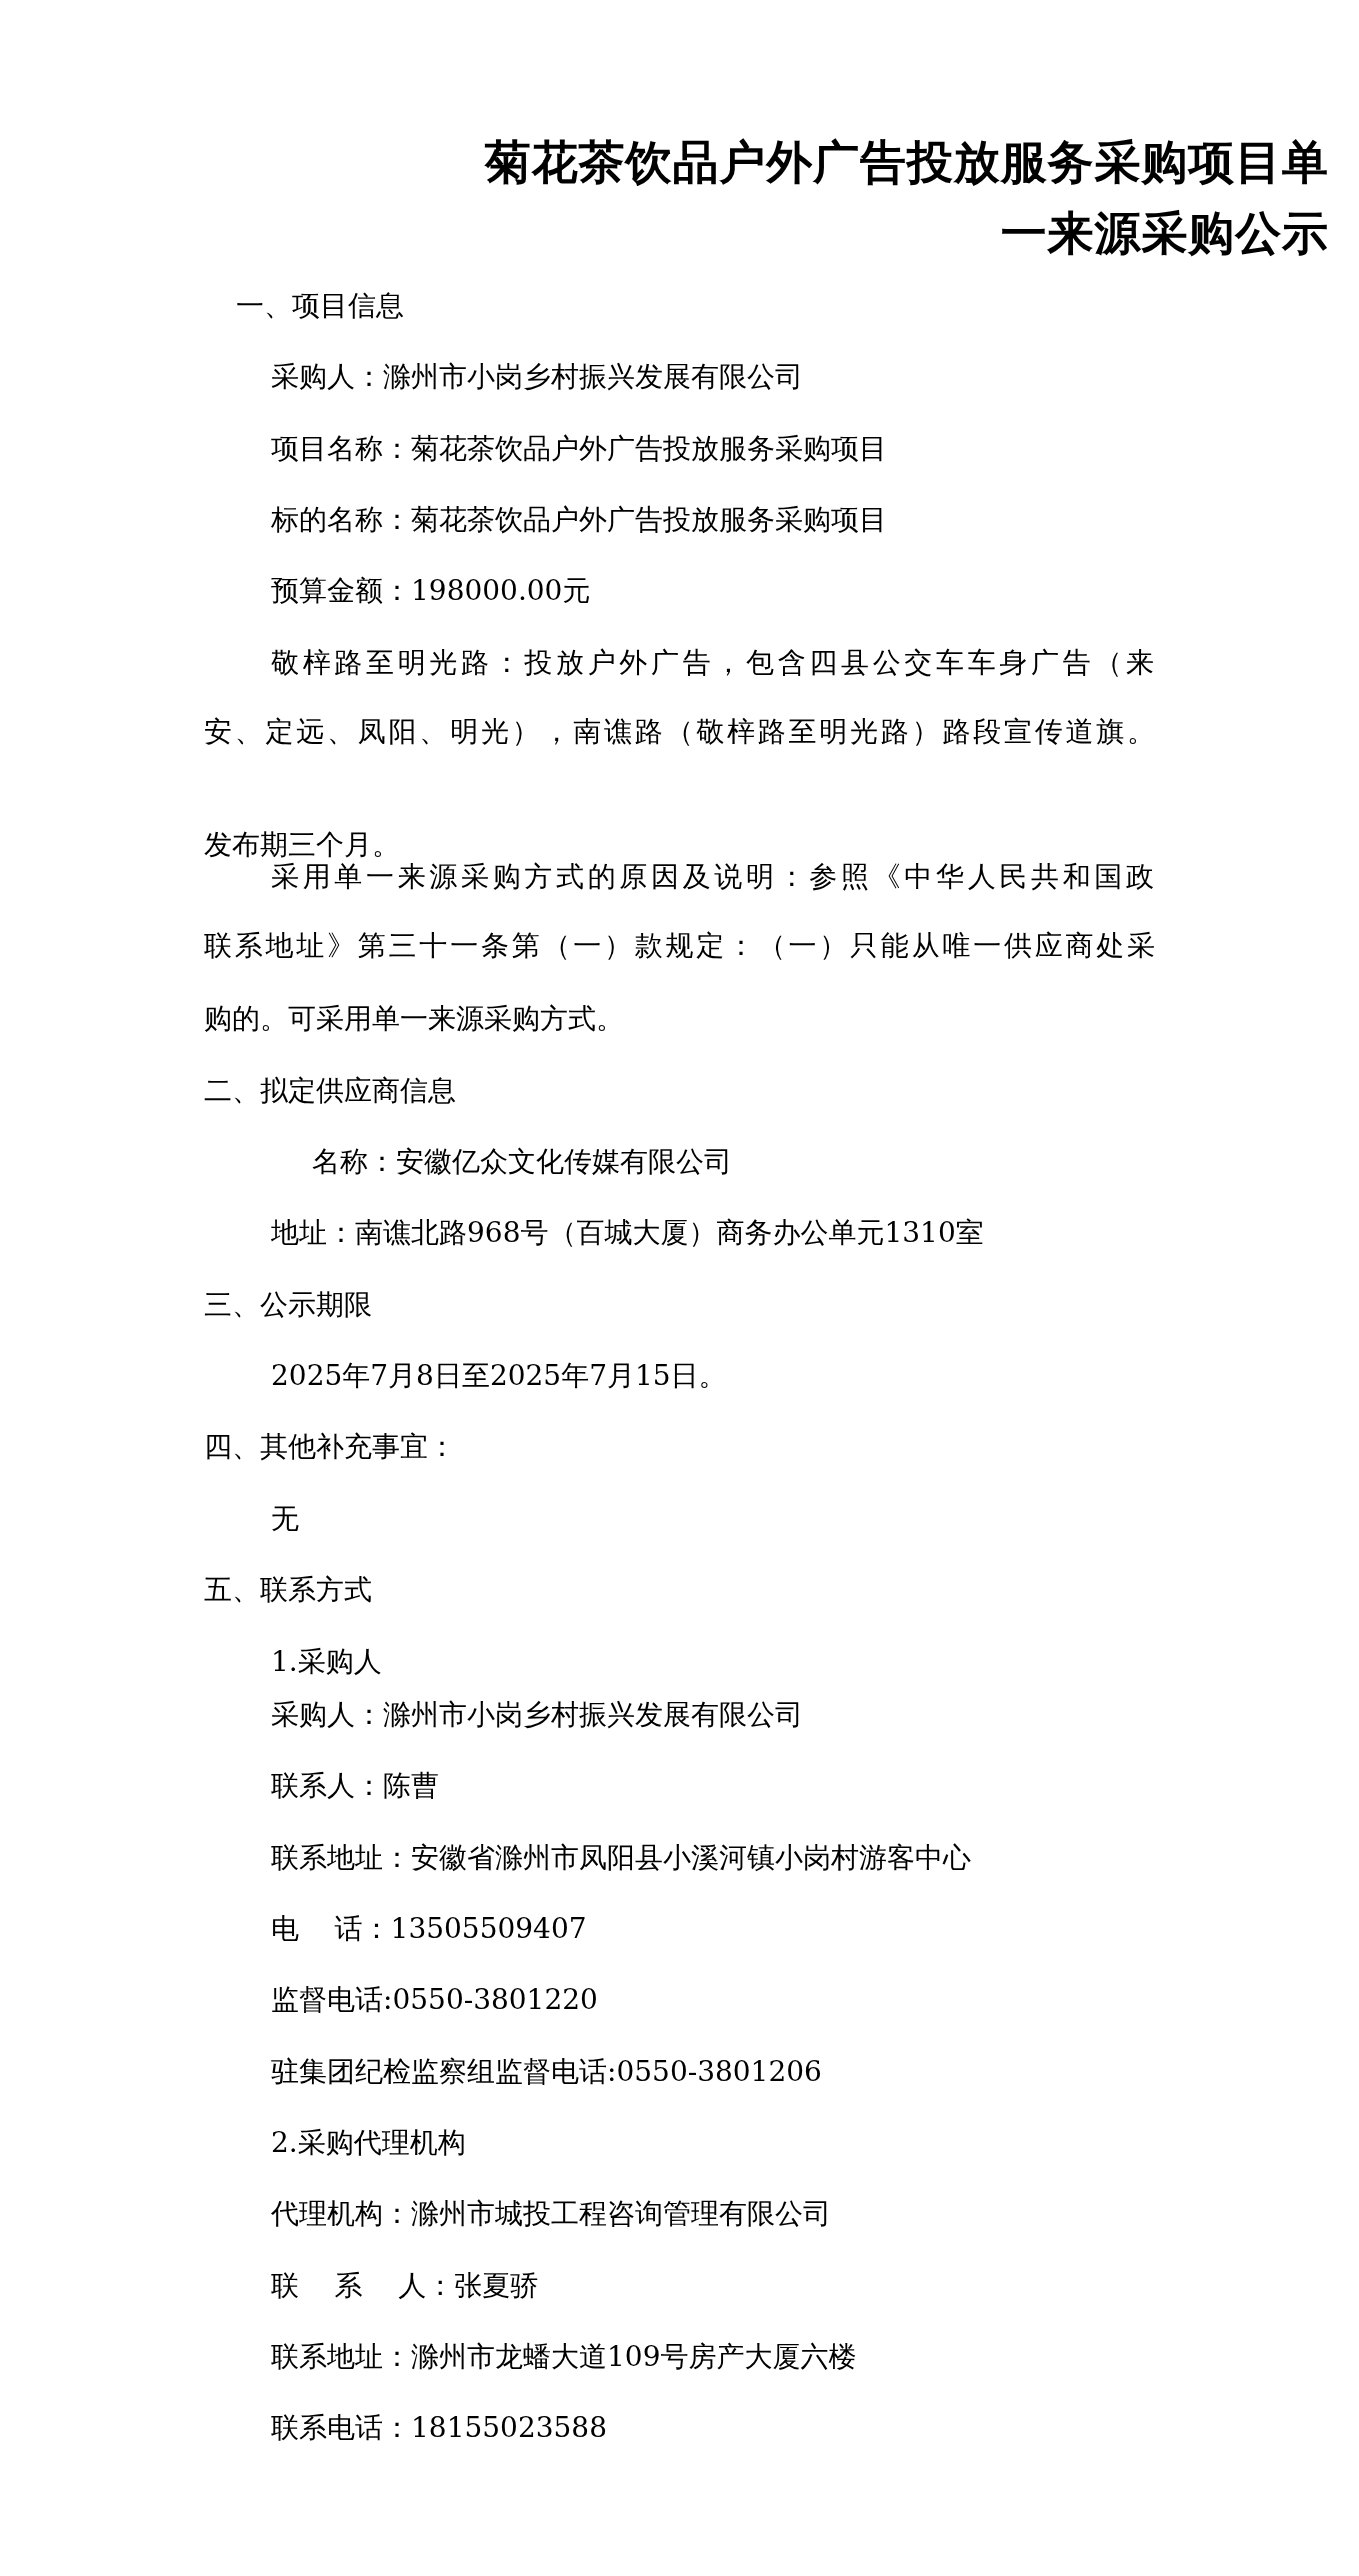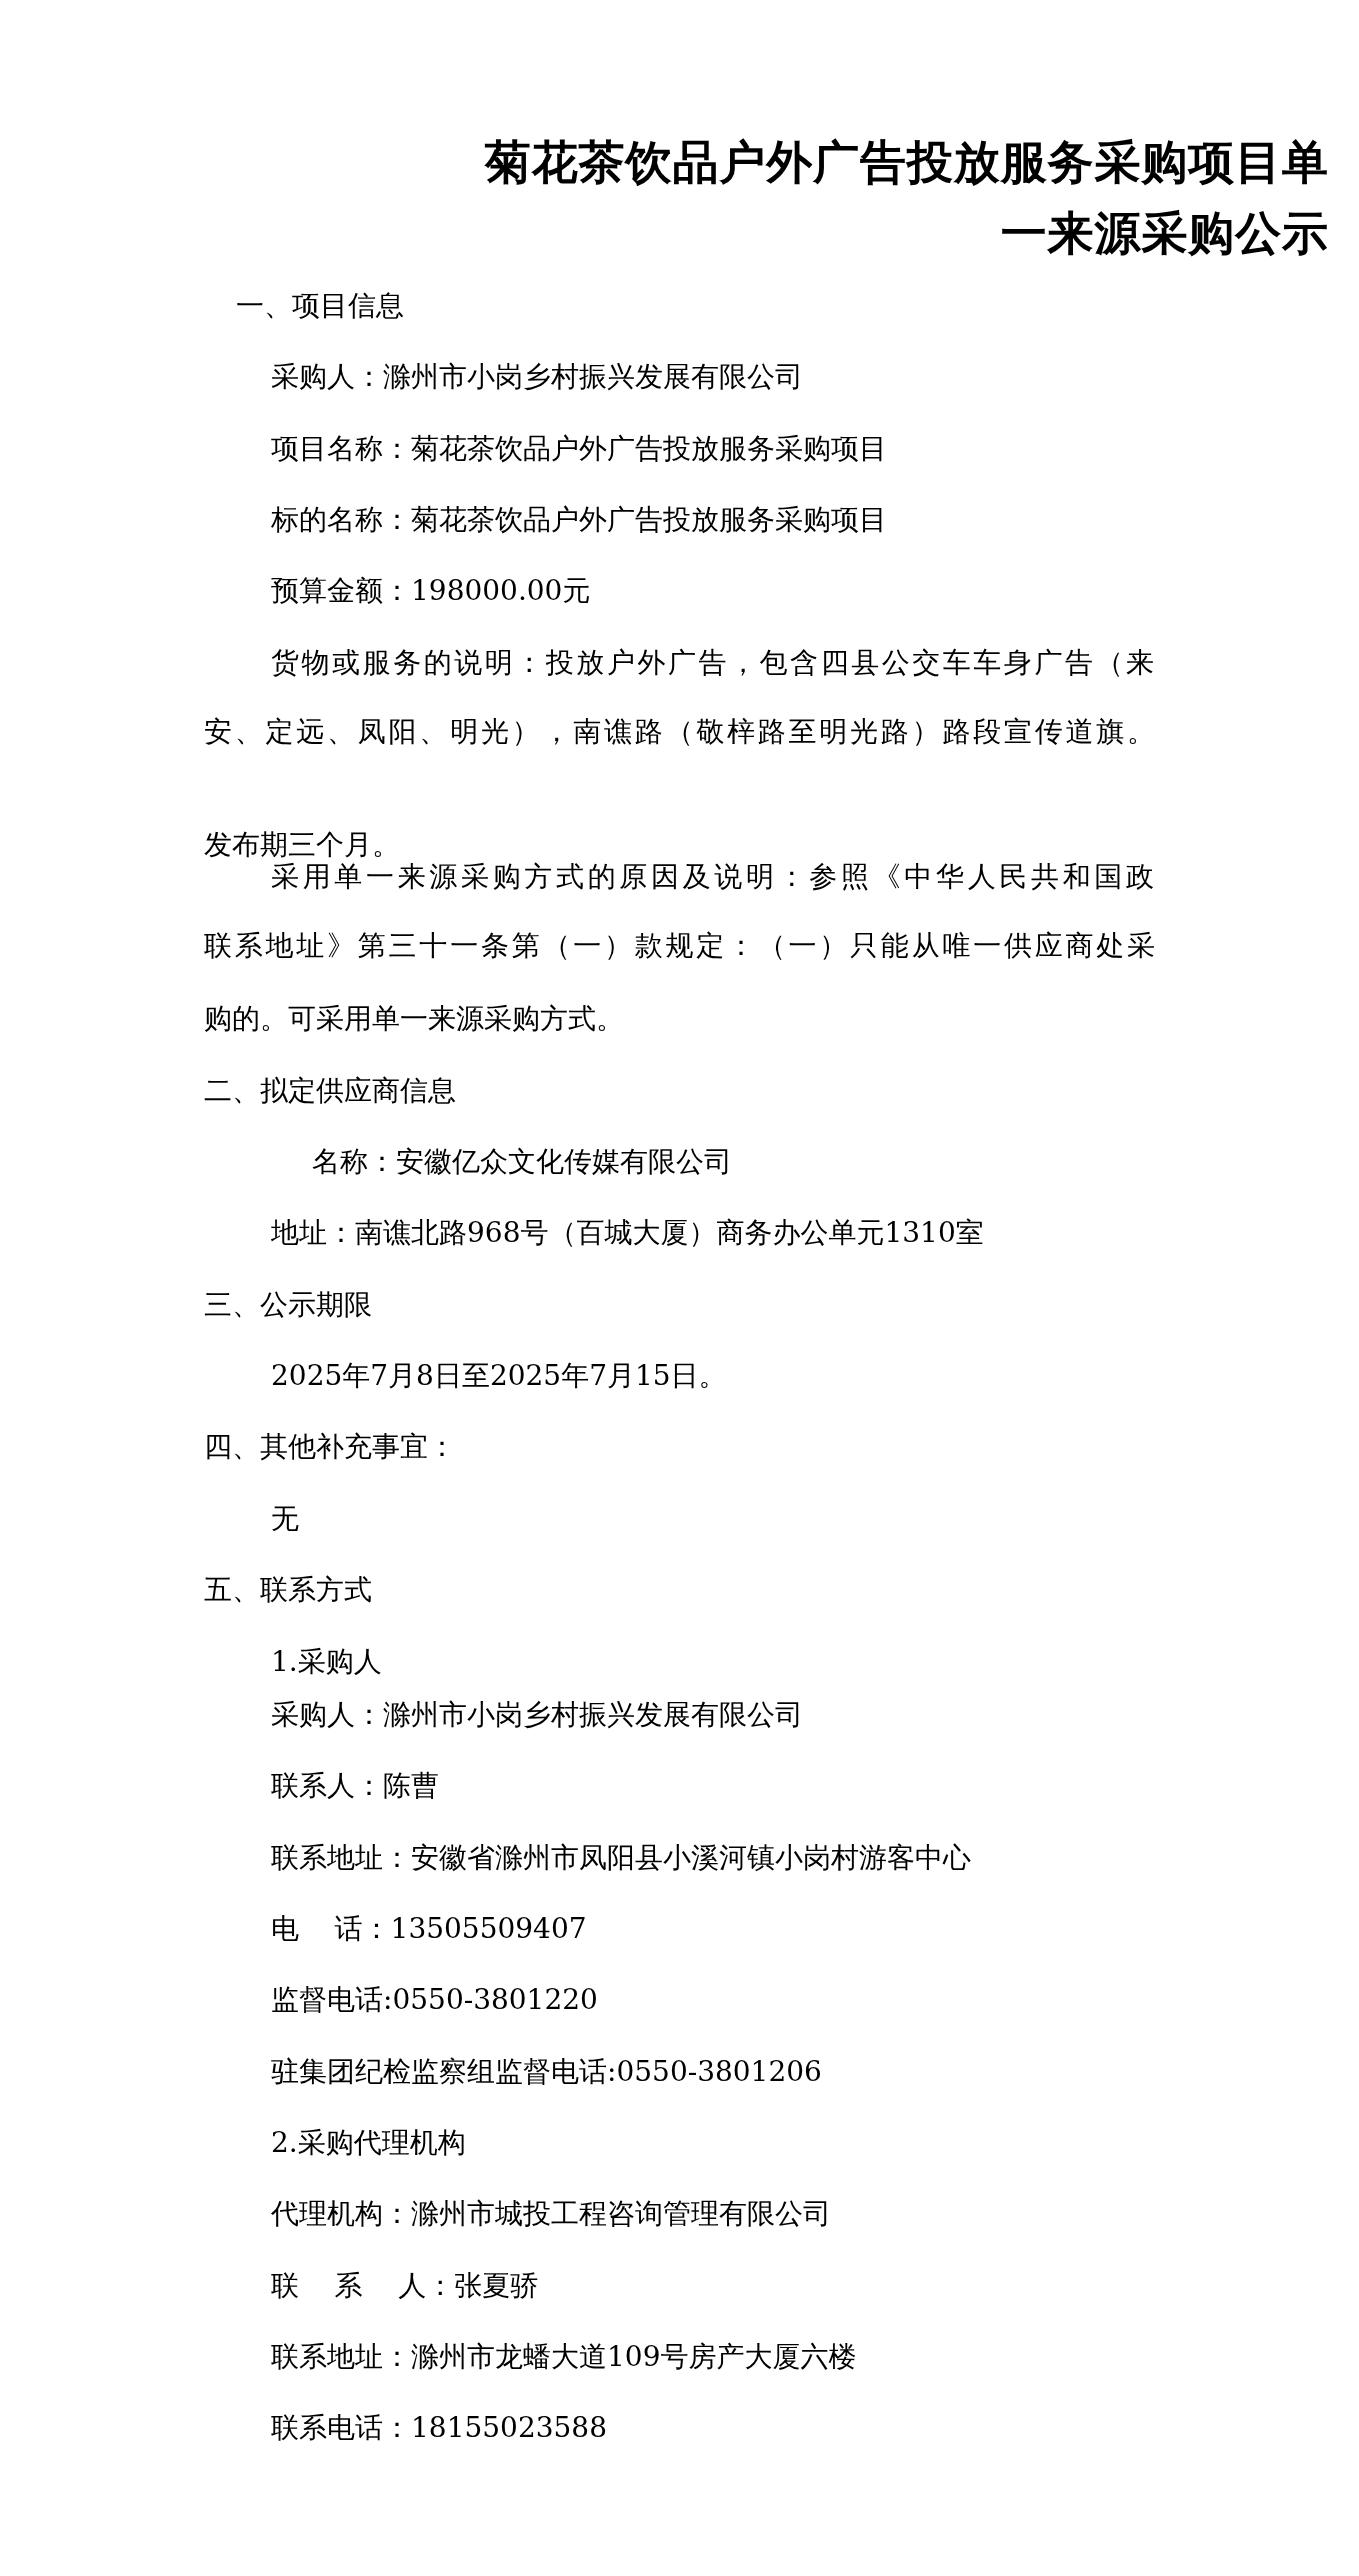--- a/index.html
+++ b/index.html
@@ -21,21 +21,21 @@
 
   <div class="title" style="top:128px;">菊花茶饮品户外广告投放服务采购项目单</div>
   <div class="title" style="top:199px;">一来源采购公示</div>
 
   <div class="line h" style="top:287px;margin-left:32px;">一、项目信息</div>
   <div class="line i" style="top:358px;">采购人：滁州市小岗乡村振兴发展有限公司</div>
   <div class="line i" style="top:430px;">项目名称：菊花茶饮品户外广告投放服务采购项目</div>
   <div class="line i" style="top:501px;">标的名称：菊花茶饮品户外广告投放服务采购项目</div>
   <div class="line i" style="top:572px;">预算金额：198000.00元</div>
 
-  <div class="line i" style="top:644px; width:883px; text-align-last:justify; text-align:justify; white-space:normal;">货物或服务的说明：投放户外广告，包含四县公交车车身广告（来</div>
+  <div class="line i" style="top:644px; width:883px; text-align-last:justify; text-align:justify; white-space:normal;">敬梓路至明光路：投放户外广告，包含四县公交车车身广告（来</div>
   <div class="line f just" style="top:715px;">安、定远、凤阳、明光），南谯路（敬梓路至明光路）路段宣传道旗。</div>
   <div class="line f" style="top:826px;">发布期三个月。</div>
 
   <div class="line i" style="top:858px; width:883px; text-align-last:justify; text-align:justify; white-space:normal;">采用单一来源采购方式的原因及说明：参照《中华人民共和国政</div>
   <div class="line f just" style="top:929px;">联系地址》第三十一条第（一）款规定：（一）只能从唯一供应商处采</div>
   <div class="line f" style="top:1000px;text-align:center;">购的。可采用单一来源采购方式。</div>
 
   <div class="line h" style="top:1072px;">二、拟定供应商信息</div>
   <div class="line i" style="top:1143px;margin-left:41px;">名称：安徽亿众文化传媒有限公司</div>
   <div class="line i" style="top:1214px;">地址：南谯北路968号（百城大厦）商务办公单元1310室</div>

